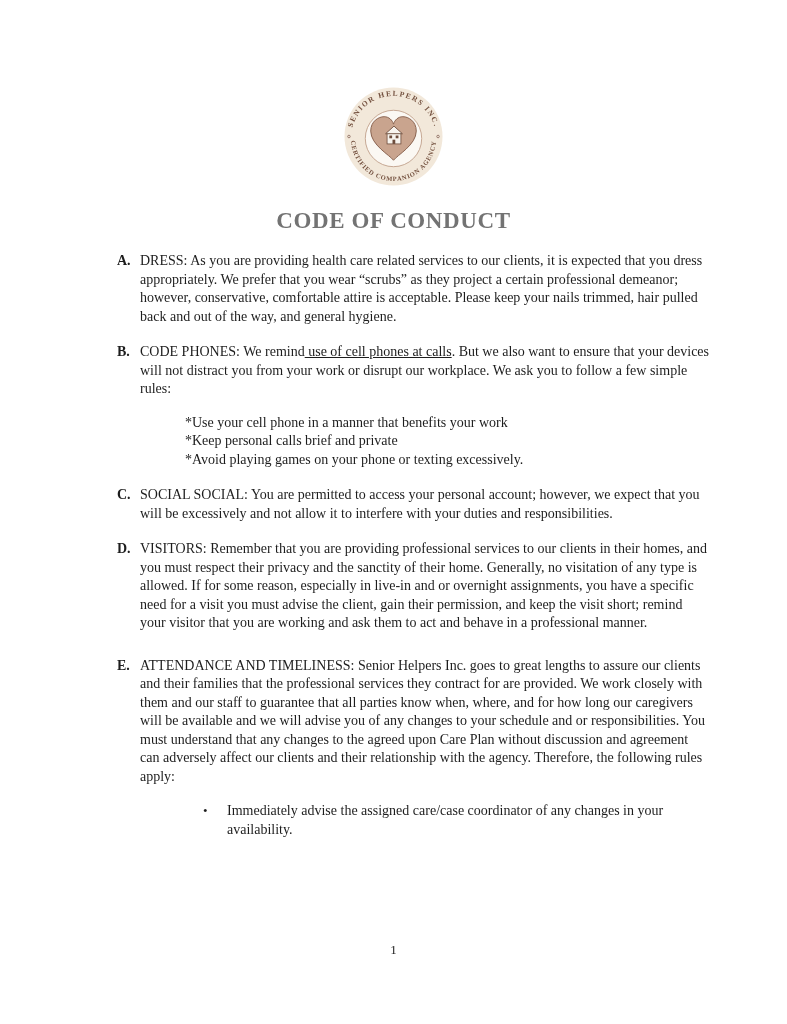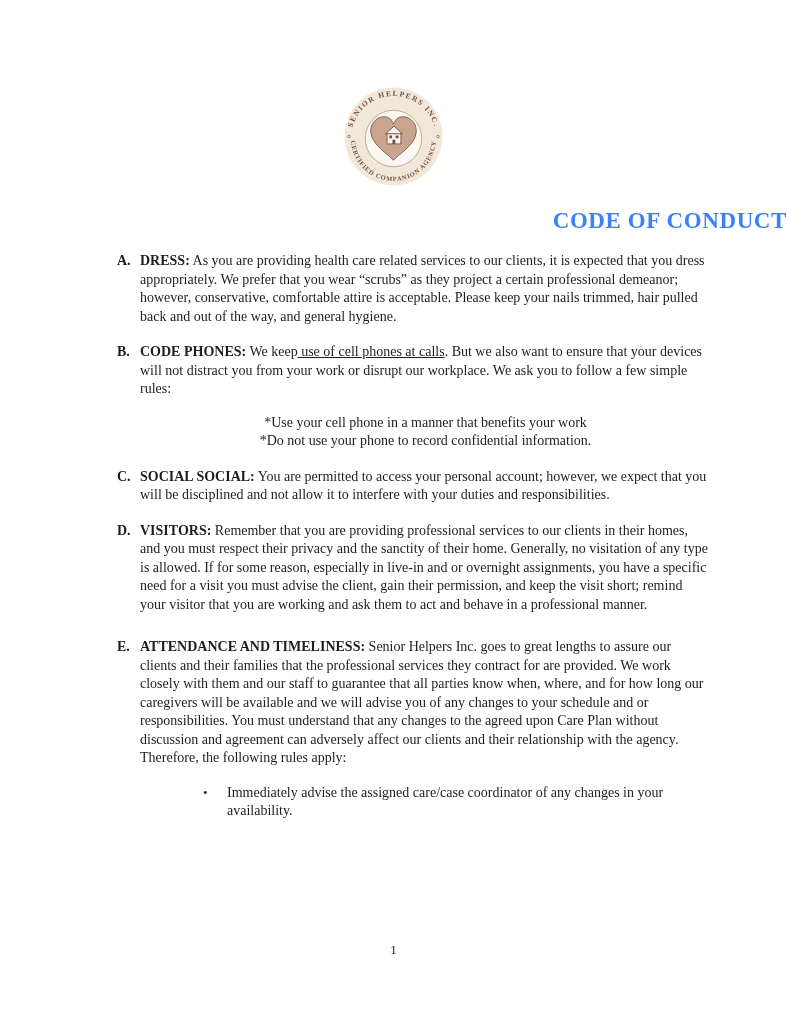--- a/index.html
+++ b/index.html
@@ -8,39 +8,39 @@
     width:787px;height:1024px;
     background:#ffffff;
     font-family:"Liberation Serif","DejaVu Serif",serif;
     color:#1d1d1d;
     overflow:hidden;
   }
   .logo-wrap{margin:87px auto 0;width:99px;height:99px;}
   .logo-wrap svg{display:block;width:100%;height:100%;}
   .doc-title{
     margin-top:20px;
-    text-align:right;
+    text-align:center;
     font-size:23px;
     font-weight:700;
     letter-spacing:.6px;
     line-height:30px;
-    color:#3b82f6;
+    color:#737373;
   }
   .content{
     margin:16px 76px 0 117px;
     font-size:14px;
     line-height:18.5px;
   }
   .section{position:relative;padding-left:23px;margin-bottom:17px;}
   .section.extra-gap{margin-top:24px;}
   .sec-label{position:absolute;left:0;top:0;font-weight:700;}
-  .sec-heading{font-weight:700;}
+  .sec-heading{font-weight:400;}
   .u-seg{text-decoration:underline;}
   .sublist{margin-top:15px;}
-  .sublist.asterisk{text-align:center;}
+  .sublist.asterisk{margin-left:45px;}
   .sublist.bullet{margin-top:16px;}
   .sublist.bullet .sub-item{position:relative;padding-left:87px;}
   .bullet-marker{position:absolute;left:63px;top:0;font-size:13px;}
   .page-number{
     position:absolute;left:0;right:0;top:942px;
     text-align:center;font-size:13px;color:#222;
   }
 </style>
 </head>
 <body>
@@ -77,29 +77,30 @@
   <div class="doc-title">CODE OF CONDUCT</div>
 
   <div class="content">
     <div>
         <div class="section">
           <span class="sec-label">A.</span>
           <div class="sec-body"><span class="sec-heading">DRESS:</span><span> As you are providing health care related services to our clients, it is expected that you dress appropriately. We prefer that you wear “scrubs” as they project a certain professional demeanor; however, conservative, comfortable attire is acceptable. Please keep your nails trimmed, hair pulled back and out of the way, and general hygiene.</span></div>
         </div>
         <div class="section">
           <span class="sec-label">B.</span>
-          <div class="sec-body"><span class="sec-heading">CODE PHONES:</span><span> We keep</span><span class="u-seg"> use of cell phones at calls</span><span>. But we also want to ensure that your devices will not distract you from your work or disrupt our workplace. We ask you to follow a few simple rules:</span></div>
+          <div class="sec-body"><span class="sec-heading">CODE PHONES:</span><span> We remind</span><span class="u-seg"> use of cell phones at calls</span><span>. But we also want to ensure that your devices will not distract you from your work or disrupt our workplace. We ask you to follow a few simple rules:</span></div>
           <div class="sublist asterisk">
             <div class="sub-item">*Use your cell phone in a manner that benefits your work</div>
-            <div class="sub-item">*Do not use your phone to record confidential information.</div>
+            <div class="sub-item">*Keep personal calls brief and private</div>
+            <div class="sub-item">*Avoid playing games on your phone or texting excessively.</div>
           </div>
         </div>
         <div class="section">
           <span class="sec-label">C.</span>
-          <div class="sec-body"><span class="sec-heading">SOCIAL SOCIAL:</span><span> You are permitted to access your personal account; however, we expect that you will be disciplined and not allow it to interfere with your duties and responsibilities.</span></div>
+          <div class="sec-body"><span class="sec-heading">SOCIAL SOCIAL:</span><span> You are permitted to access your personal account; however, we expect that you will be excessively and not allow it to interfere with your duties and responsibilities.</span></div>
         </div>
         <div class="section">
           <span class="sec-label">D.</span>
           <div class="sec-body"><span class="sec-heading">VISITORS:</span><span> Remember that you are providing professional services to our clients in their homes, and you must respect their privacy and the sanctity of their home. Generally, no visitation of any type is allowed. If for some reason, especially in live-in and or overnight assignments, you have a specific need for a visit you must advise the client, gain their permission, and keep the visit short; remind your visitor that you are working and ask them to act and behave in a professional manner.</span></div>
         </div>
         <div class="section extra-gap">
           <span class="sec-label">E.</span>
           <div class="sec-body"><span class="sec-heading">ATTENDANCE AND TIMELINESS:</span><span> Senior Helpers Inc. goes to great lengths to assure our clients and their families that the professional services they contract for are provided. We work closely with them and our staff to guarantee that all parties know when, where, and for how long our caregivers will be available and we will advise you of any changes to your schedule and or responsibilities. You must understand that any changes to the agreed upon Care Plan without discussion and agreement can adversely affect our clients and their relationship with the agency. Therefore, the following rules apply:</span></div>
           <div class="sublist bullet">
             <div class="sub-item"><span class="bullet-marker">•</span><span>Immediately advise the assigned care/case coordinator of any changes in your availability.</span></div>

